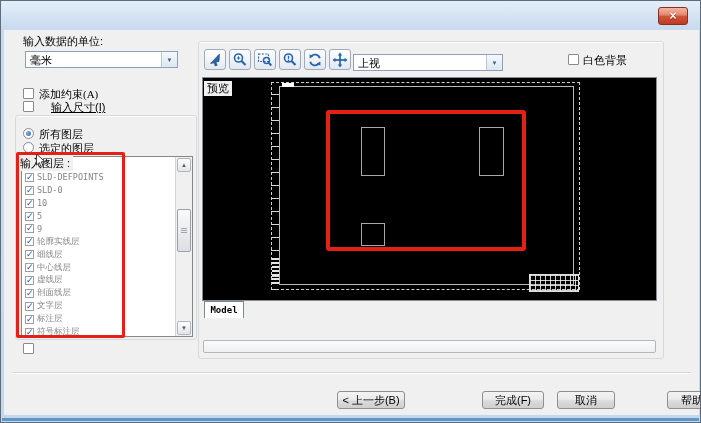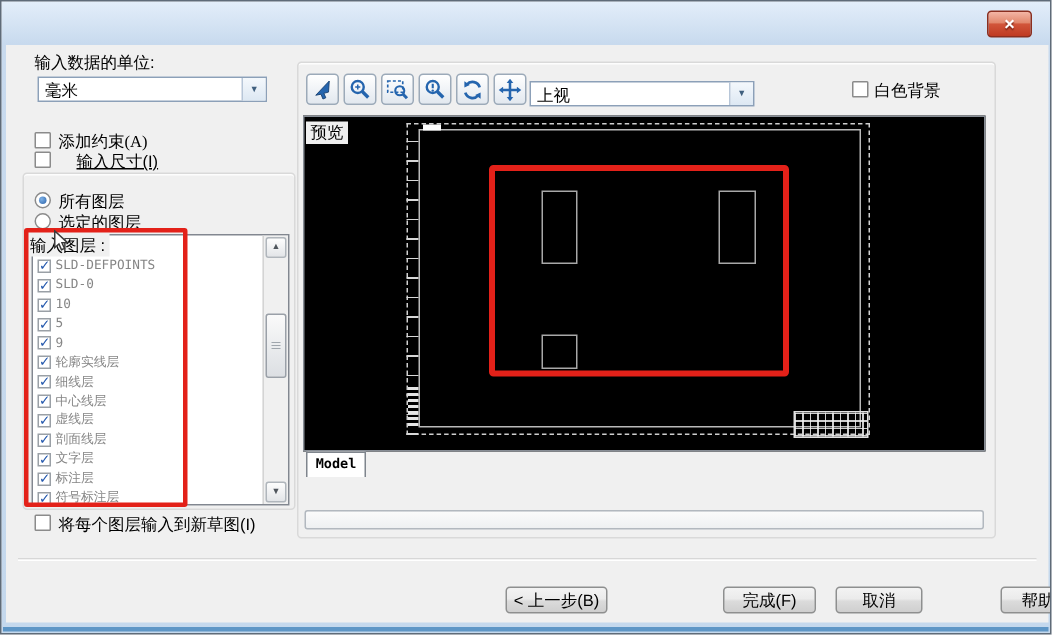--- a/index.html
+++ b/index.html
@@ -167,21 +167,20 @@
     </div>
   </div>
 
   <div class="cursor-overlay">
     <svg width="12" height="15" viewBox="0 0 12 15">
       <path d="M1.5 1 L1.5 12 L4.3 9.6 L6 13.5 L8 12.6 L6.3 8.8 L9.8 8.6 Z" fill="#fff" stroke="#3a3a3a" stroke-width="1"></path>
     </svg>
   </div>
 
   <div class="cb" style="left:22px; top:342px;"></div>
-  <div class="lbl" style="left:38px; top:341px;">将每个图层输入到新草图(I)</div>
 
   <div class="fieldset" style="left:197px; top:40px; width:466px; height:318px;"></div>
   <div class="legend" style="left:203px; top:33px;">预览</div>
 
   <div class="tool-btn" style="left:203px;">
     <svg width="16" height="16" viewBox="0 0 16 16">
       <path d="M12.5 2 L3.5 11.5 L7 10.8 L8.3 14 L10.2 13.2 L8.9 10.2 L12 9.4 Z" fill="#2565ae" stroke="#17406f" stroke-width="0.6"></path>
     </svg>
   </div>
   <div class="tool-btn" style="left:228px;">

